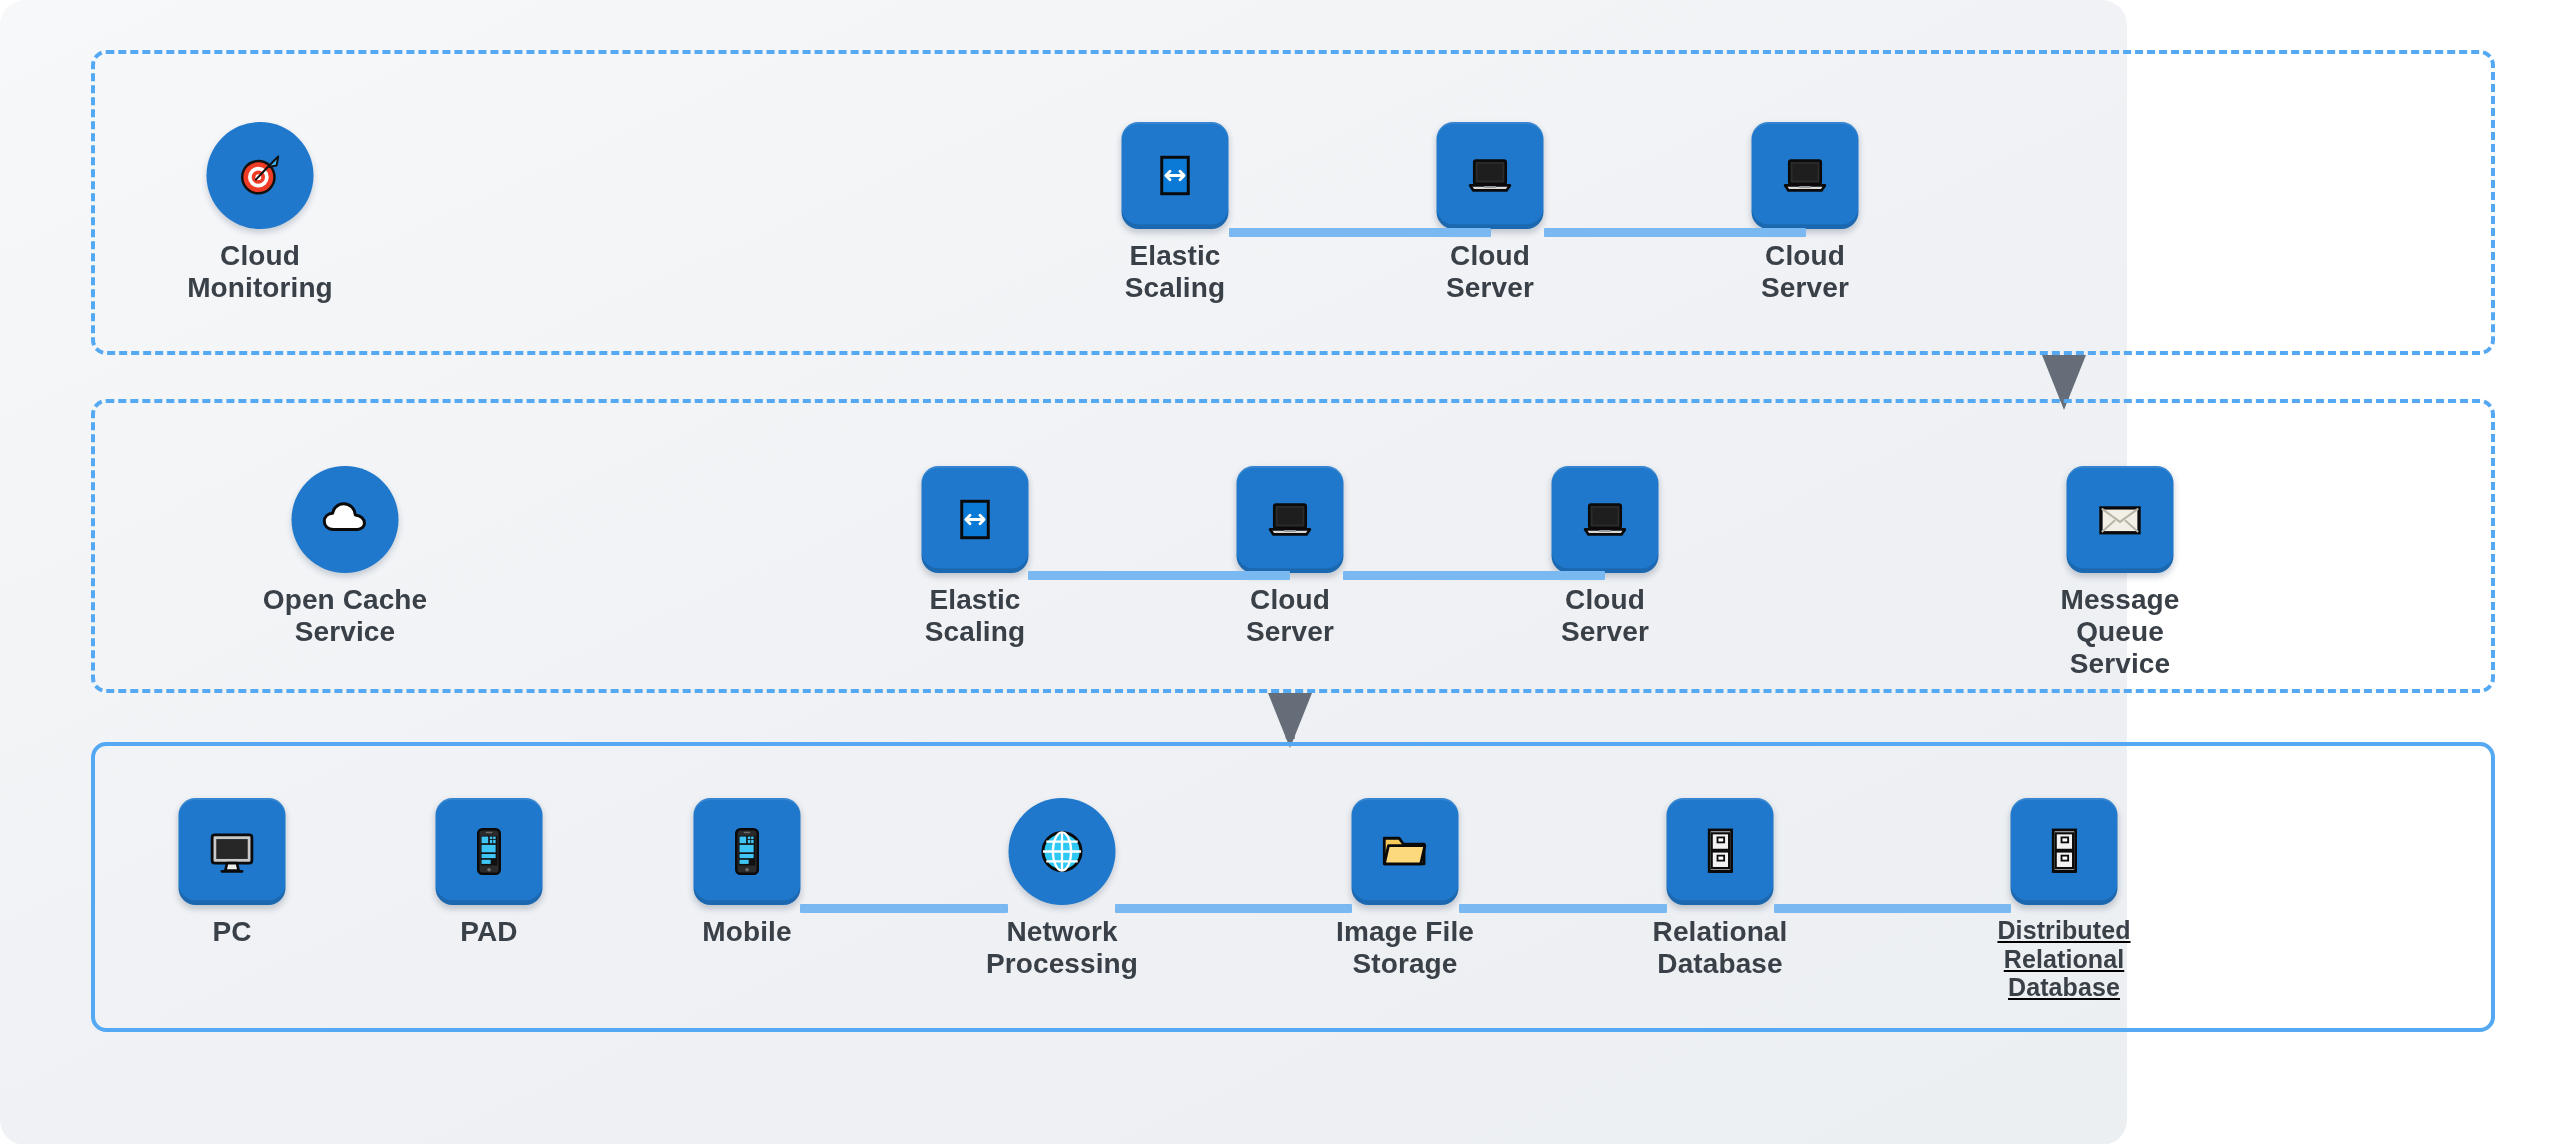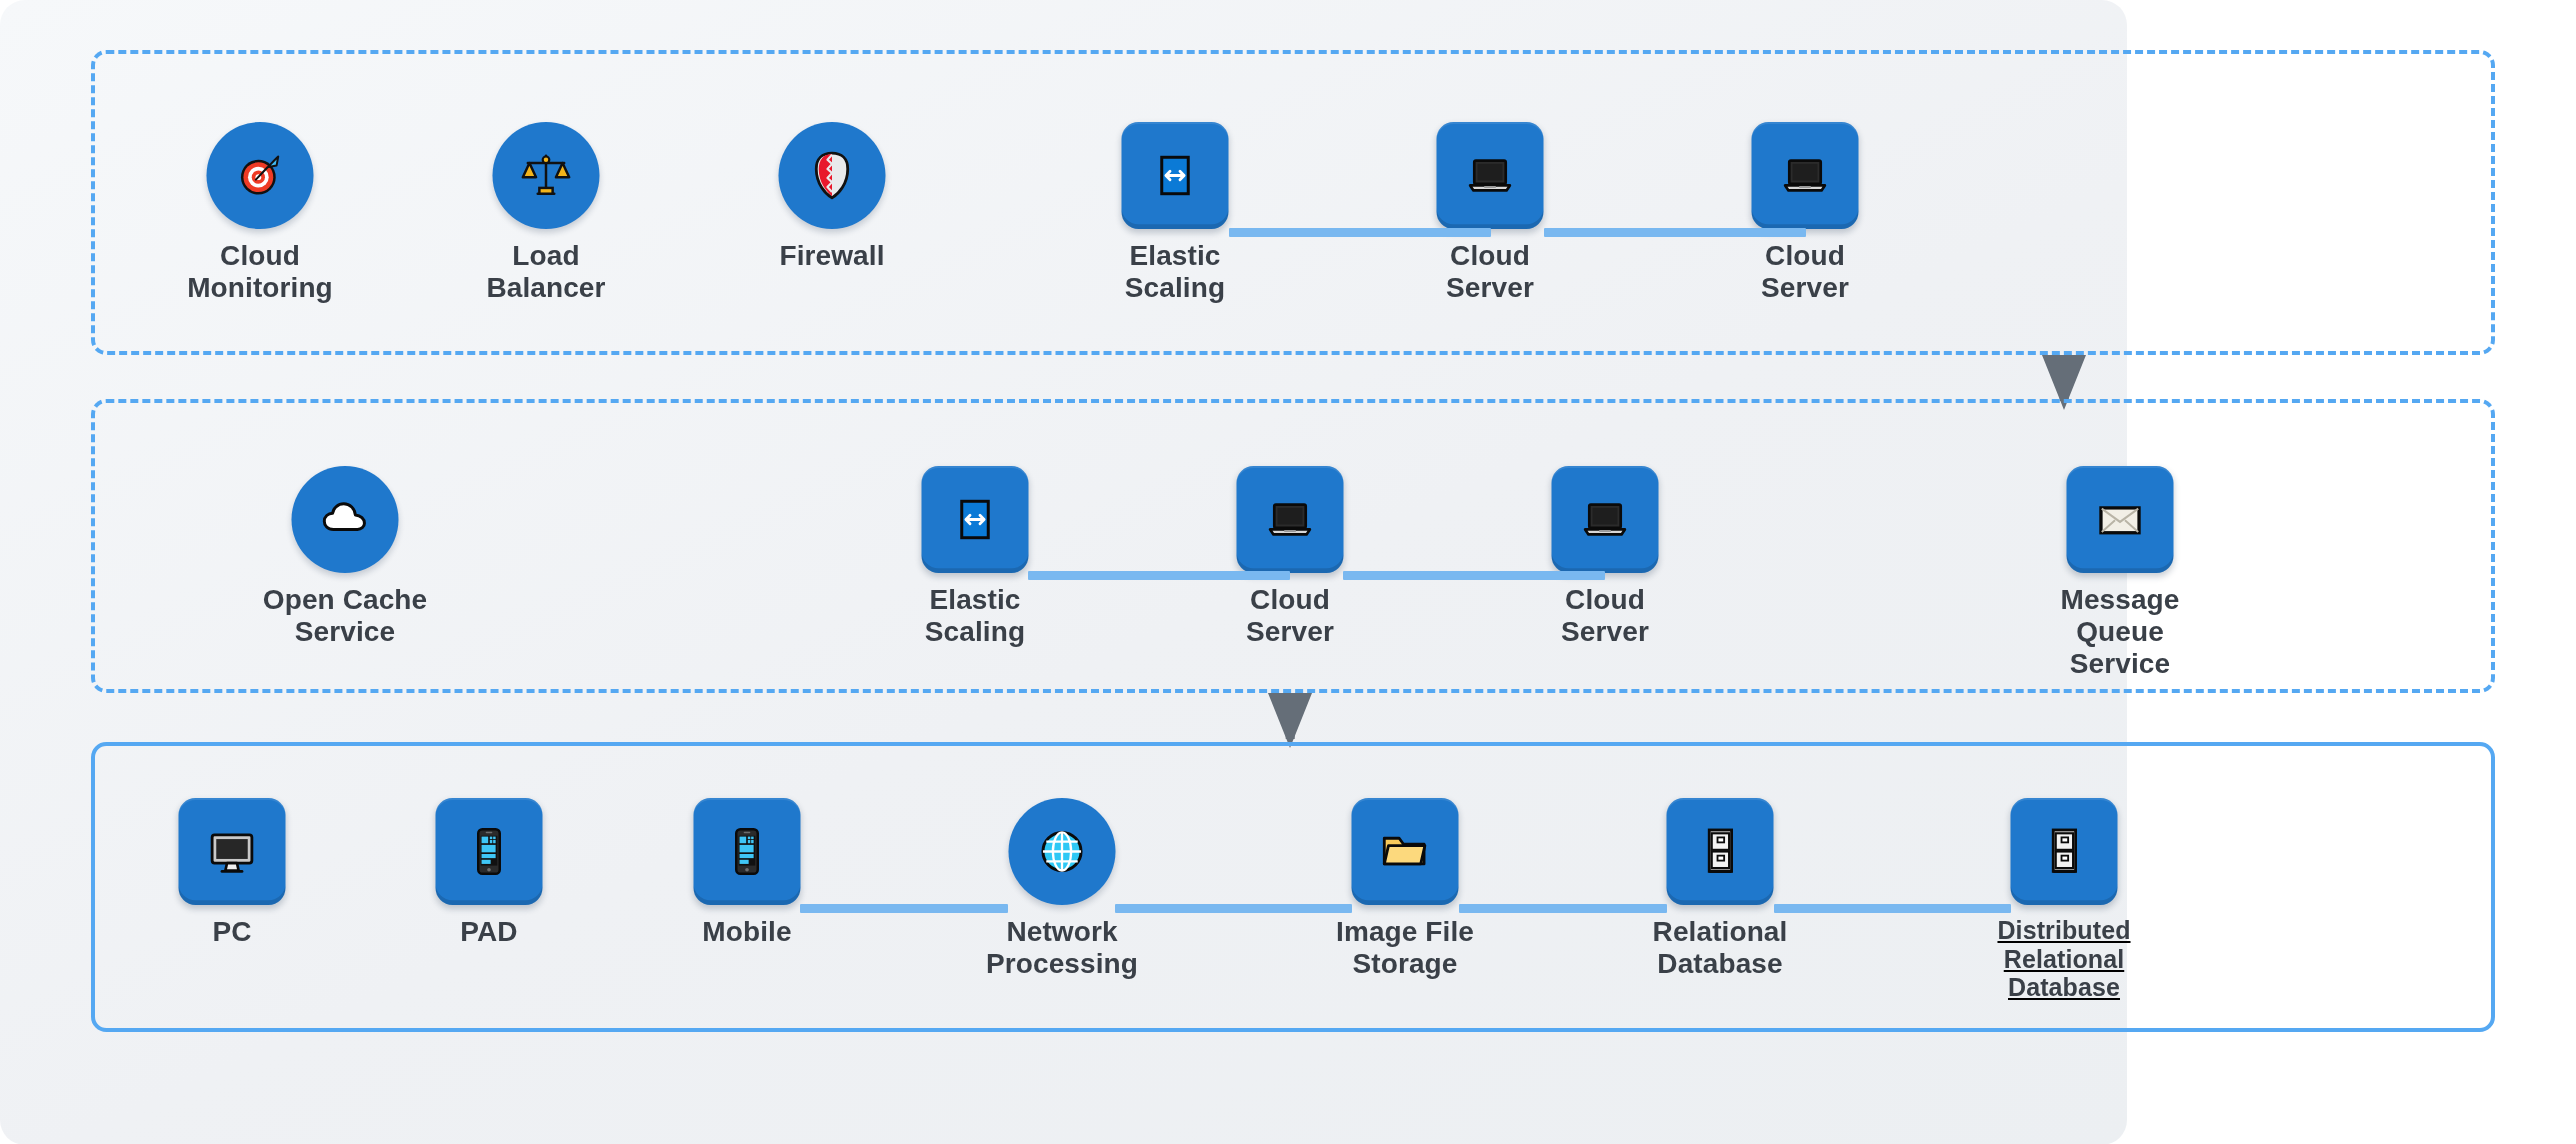--- a/index.html
+++ b/index.html
@@ -115,49 +115,21 @@
         <circle cx="30" cy="34" r="12.5" fill="#fff"></circle>
         <circle cx="30" cy="34" r="8" fill="#ee3b25"></circle>
         <circle cx="30" cy="34" r="3.5" fill="#fff"></circle>
         <path d="M27 37 L50 13 L54 9 L52 20 L41 22 Z" fill="#3fb7f0" stroke="#111" stroke-width="2.4" stroke-linejoin="round"></path>
       </svg>
     </div>
     <div class="label">Cloud
 Monitoring</div>
   </div>
 
-  <div class="node" style="left:546px; top:122px;">
-    <div class="tile circle">
-      <svg class="glyph" viewBox="0 0 64 64">
-        <g stroke="#111" stroke-width="3" stroke-linecap="round" stroke-linejoin="round" fill="none">
-          <path d="M32 8 v44"></path>
-          <path d="M10 17 H54"></path>
-          <path d="M22 54 H42"></path>
-        </g>
-        <rect x="24" y="47" width="16" height="7" fill="#f2b41b" stroke="#111" stroke-width="3"></rect>
-        <circle cx="32" cy="13" r="4" fill="#f2b41b" stroke="#111" stroke-width="2.6"></circle>
-        <path d="M4 34 L12 17 L20 34 Z" fill="#f2b41b" stroke="#111" stroke-width="3" stroke-linejoin="round"></path>
-        <path d="M44 34 L52 17 L60 34 Z" fill="#f2b41b" stroke="#111" stroke-width="3" stroke-linejoin="round"></path>
-      </svg>
-    </div>
-    <div class="label">Load
-Balancer</div>
-  </div>
-
-  <div class="node" style="left:832px; top:122px;">
-    <div class="tile circle">
-      <svg class="glyph" viewBox="0 0 64 64">
-        <path d="M32 5 C20 5 13 12 13 24 C13 42 24 54 32 59 C40 54 51 42 51 24 C51 12 44 5 32 5 Z" fill="#e9eaec" stroke="#111" stroke-width="3.4" stroke-linejoin="round"></path>
-        <path d="M32 6 C22 6 16 13 16 24 C16 40 25 51 32 57 Z" fill="#e8182c"></path>
-        <path d="M32 6 L26 13 L32 19 L26 25 L32 31 L26 37 L32 43 L26 49 L32 57 Z" fill="#fff" opacity=".0"></path>
-        <path d="M32 7 L26.5 13 L32 18 L26.5 24 L32 29 L26.5 35 L32 40 L26.5 46 L32 52" fill="none" stroke="#e9eaec" stroke-width="2.6" stroke-linejoin="round"></path>
-      </svg>
-    </div>
-    <div class="label">Firewall</div>
-  </div>
+
 
   <div class="node" style="left:1175px; top:122px;">
     <div class="tile">
       <svg class="glyph" viewBox="0 0 64 64">
         <rect x="16" y="10" width="32" height="44" fill="#0b7ad6" stroke="#0a0a0a" stroke-width="3.6"></rect>
         <g stroke="#fff" stroke-width="3.4" stroke-linecap="round" stroke-linejoin="round" fill="none">
           <path d="M22 32 H42"></path>
           <path d="M26 27 L21 32 L26 37"></path>
           <path d="M38 27 L43 32 L38 37"></path>
         </g>

